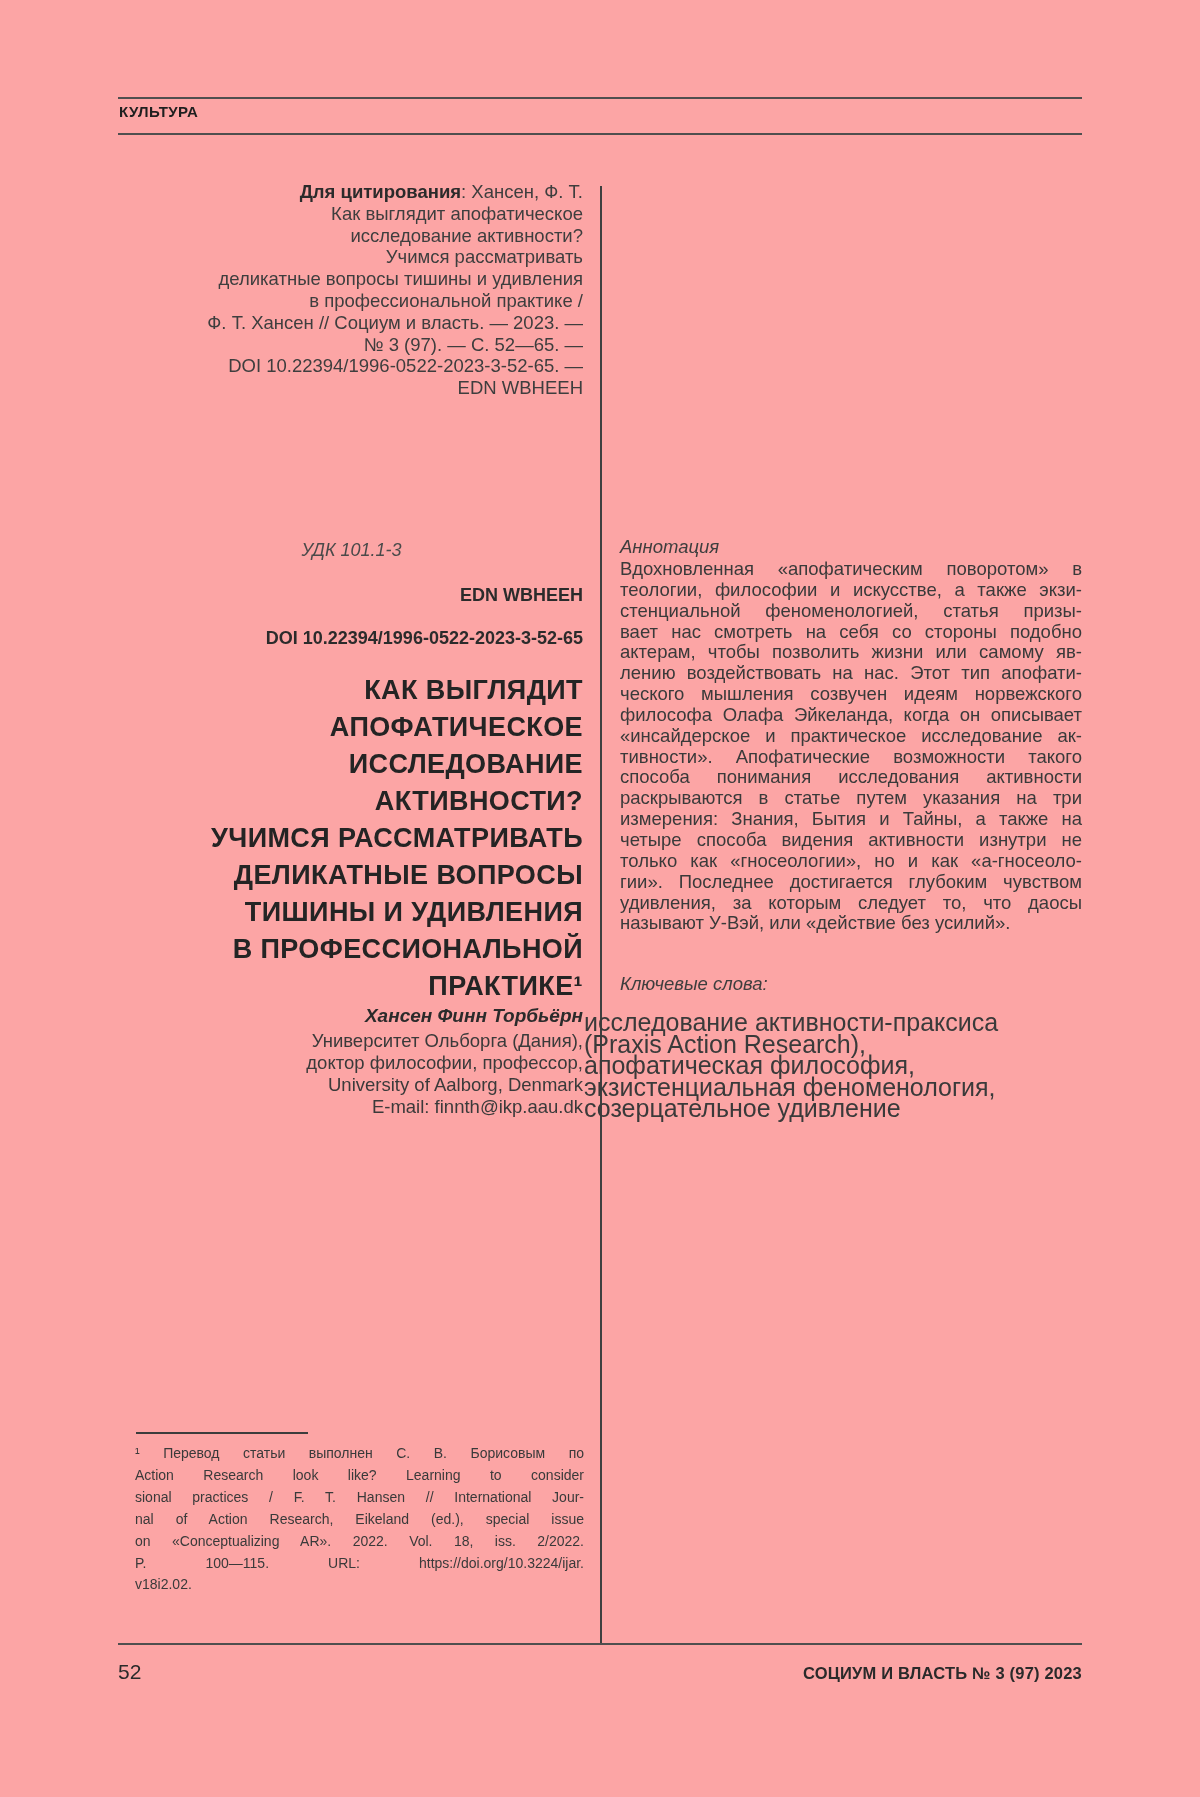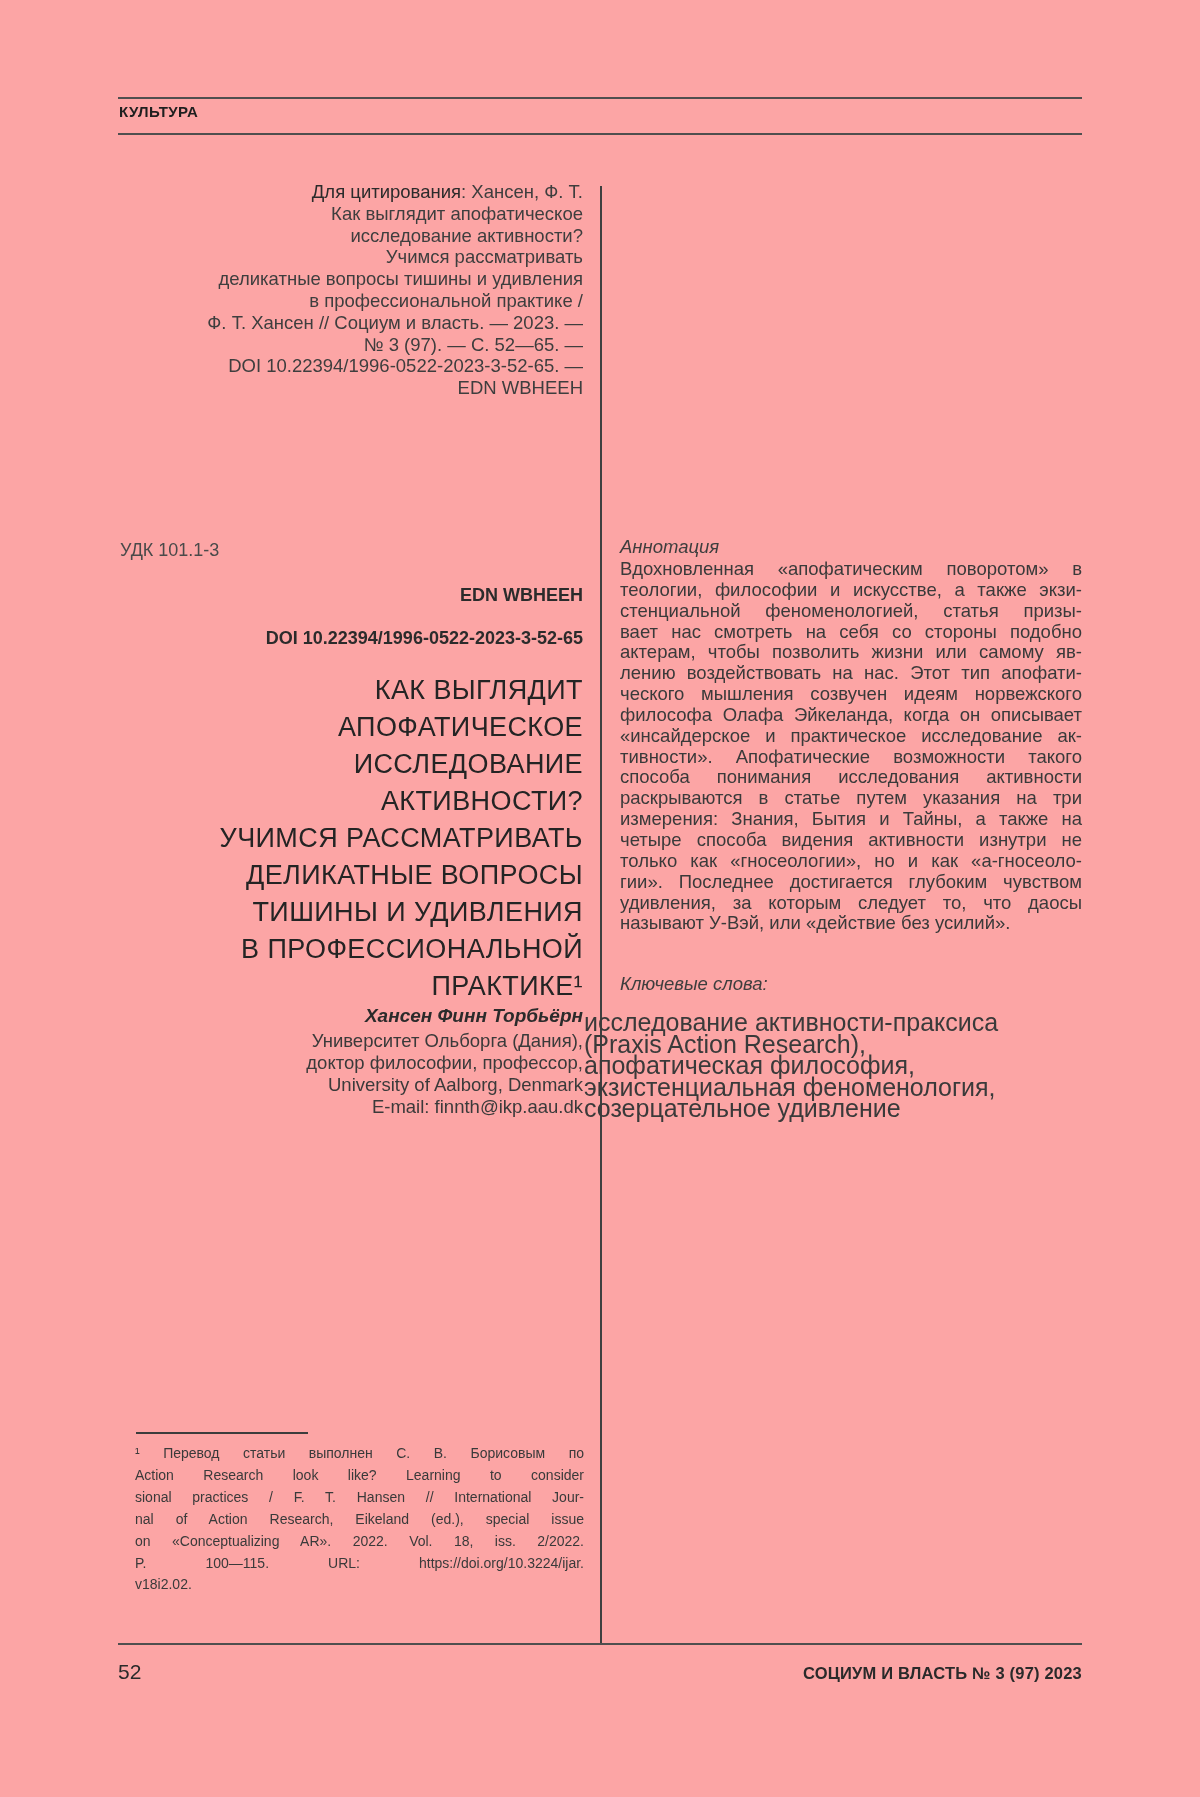--- a/index.html
+++ b/index.html
@@ -6,28 +6,28 @@
   .page{position:relative;width:1200px;height:1797px;background:#fca5a5;
         font-family:"Liberation Sans",sans-serif;color:#3a3a3a;overflow:hidden;}
   .hrule{position:absolute;left:118px;width:964px;height:2px;background:#4f4f4f;}
   #rule-top{top:97px;}
   #rule-mid{top:133px;}
   .section-title{position:absolute;left:119px;top:103px;font-size:15px;font-weight:bold;
         color:#1f1f1f;letter-spacing:0.4px;}
   .vrule{position:absolute;left:600px;top:186px;width:2px;height:1457px;background:#3f3f3f;}
   .citation{position:absolute;left:120px;width:463px;top:181px;text-align:right;
         font-size:18.5px;line-height:21.8px;color:#3e3e3e;}
-  .citation .bold{font-weight:normal;color:#2b2b2b;}
-  .udc{position:absolute;left:120px;width:463px;top:540px;text-align:left;font-size:18px;color:#4a4a4a;}
+  .citation .bold{font-weight:bold;color:#2b2b2b;}
+  .udc{position:absolute;left:120px;width:463px;top:540px;text-align:center;font-size:18px;color:#4a4a4a;font-style:italic;}
   .edn{position:absolute;left:120px;width:463px;top:585px;text-align:right;font-size:18px;
         font-weight:bold;color:#2b2b2b;}
   .doi{position:absolute;left:120px;width:463px;top:628px;text-align:right;font-size:18px;
         font-weight:bold;color:#2b2b2b;}
   .title{position:absolute;left:120px;width:463px;top:672px;margin:0;text-align:right;
-        font-size:27px;line-height:37px;font-weight:normal;color:#242424;letter-spacing:0.4px;}
+        font-size:27px;line-height:37px;font-weight:bold;color:#242424;letter-spacing:0.4px;}
   .author-name{position:absolute;left:120px;width:463px;top:1005px;text-align:right;
         font-size:19px;font-weight:bold;font-style:italic;color:#2b2b2b;}
   .affiliation{position:absolute;left:120px;width:463px;top:1030px;text-align:right;
         font-size:18.5px;line-height:22px;}
   .abstract-heading{position:absolute;left:620px;top:536px;font-size:18.5px;font-style:italic;color:#3e3e3e;}
   .abstract{position:absolute;left:620px;width:462px;top:559px;font-size:18.5px;line-height:20.85px;}
   .keywords-heading{position:absolute;left:620px;top:973px;font-size:18.5px;font-style:italic;color:#3e3e3e;}
   .keywords{position:absolute;left:584px;width:462px;top:996px;font-size:25px;line-height:21.6px;margin-top:16px;}
   .jline{text-align:justify;text-align-last:justify;}
   .jline.last{text-align-last:auto;}

